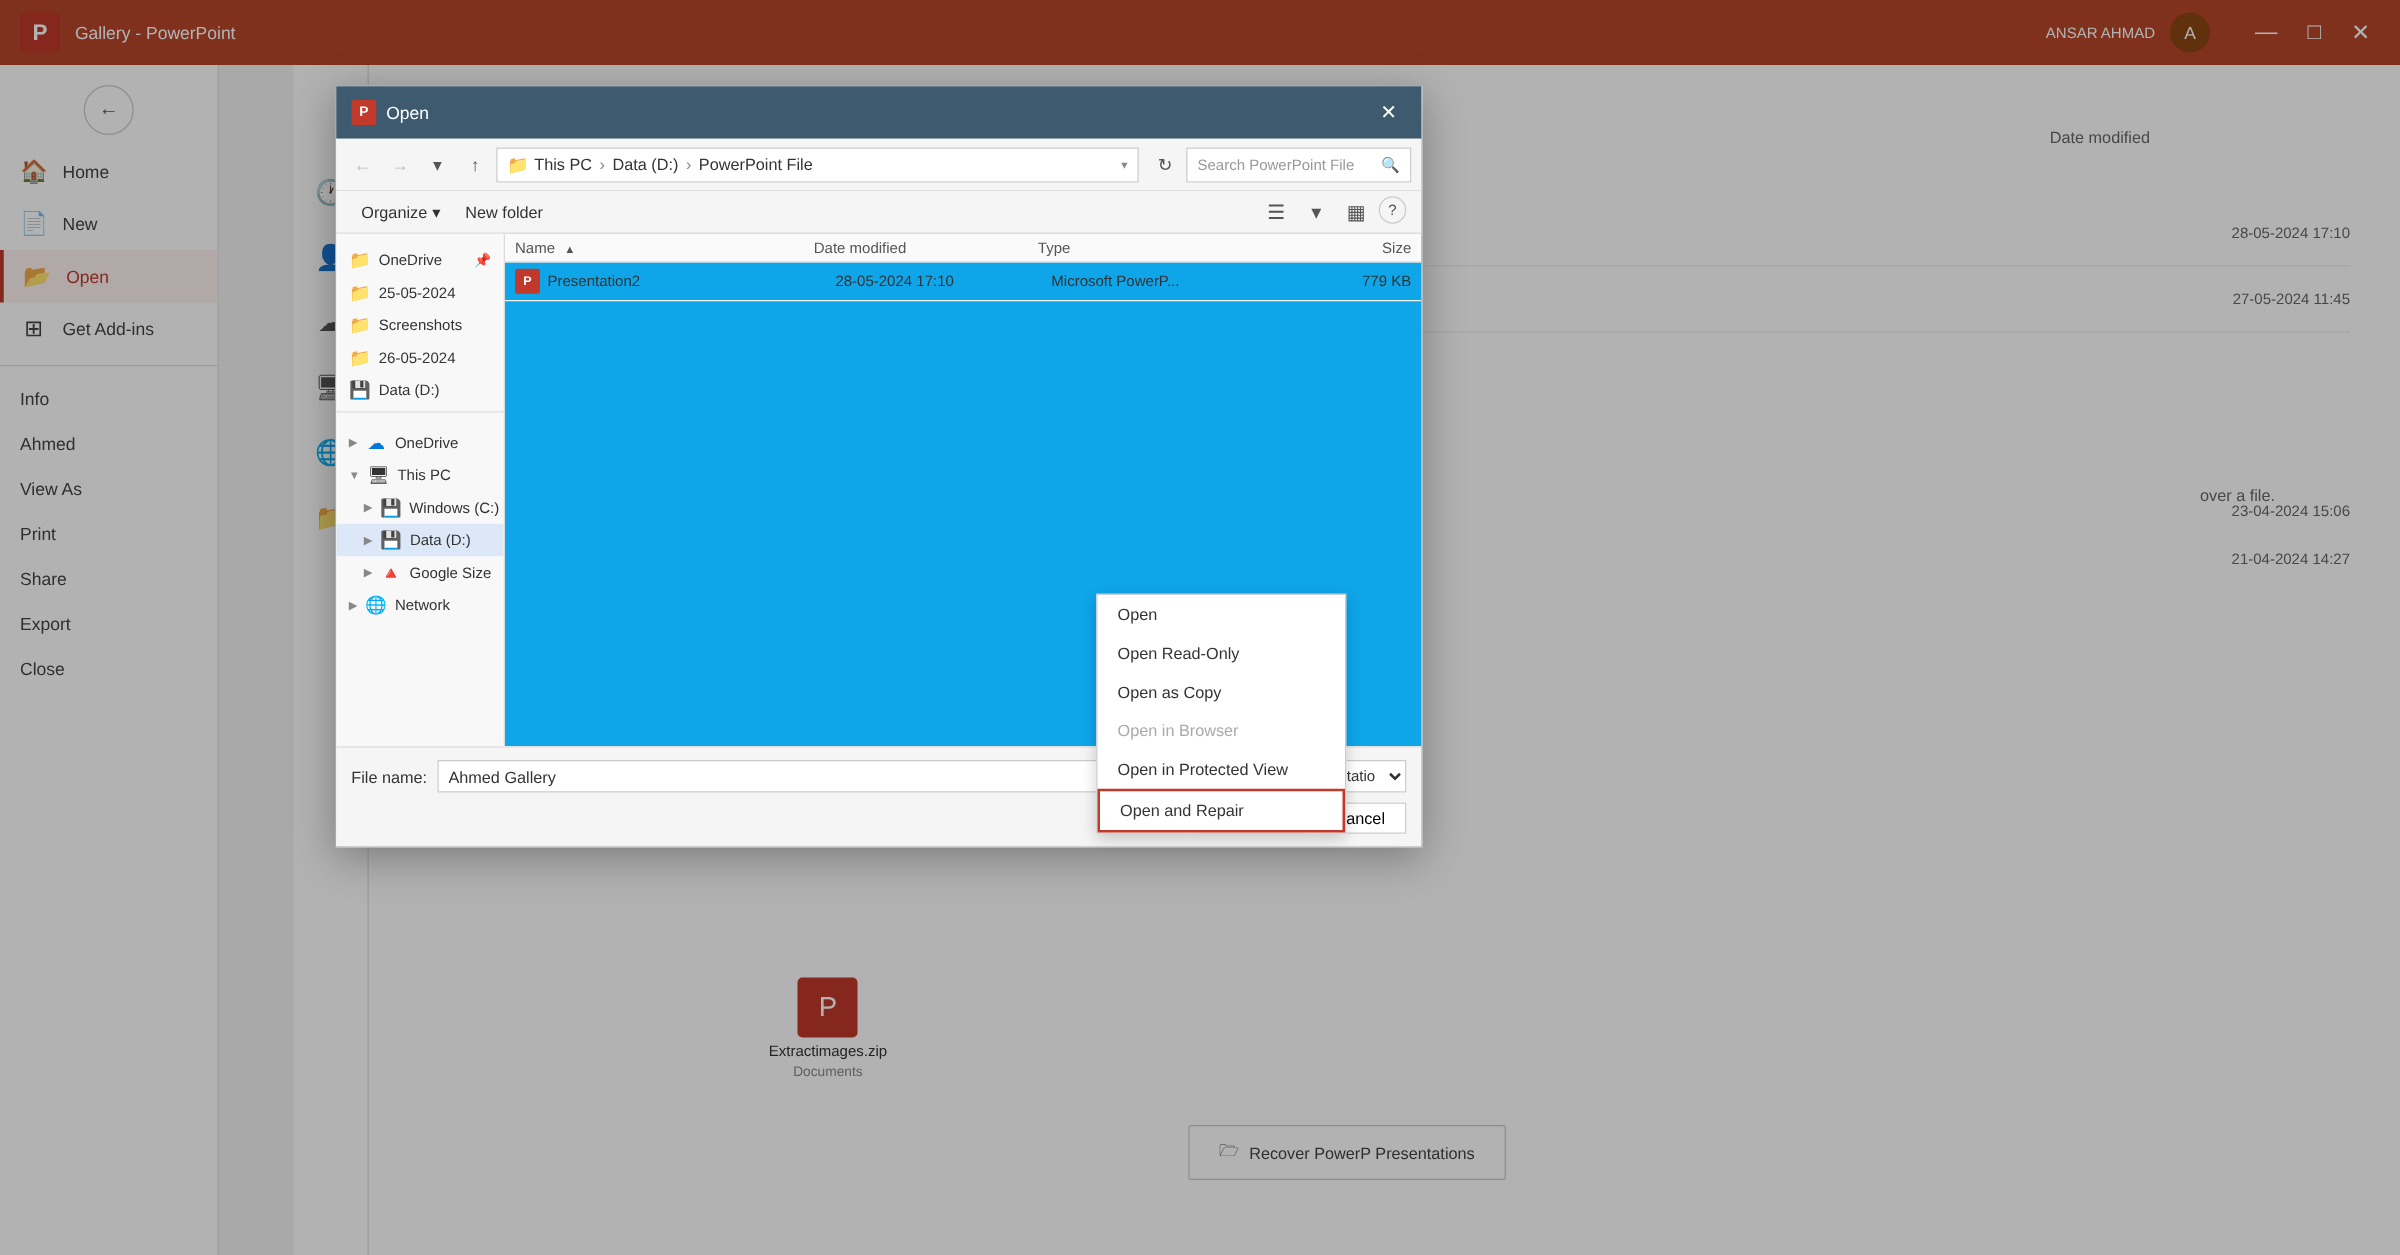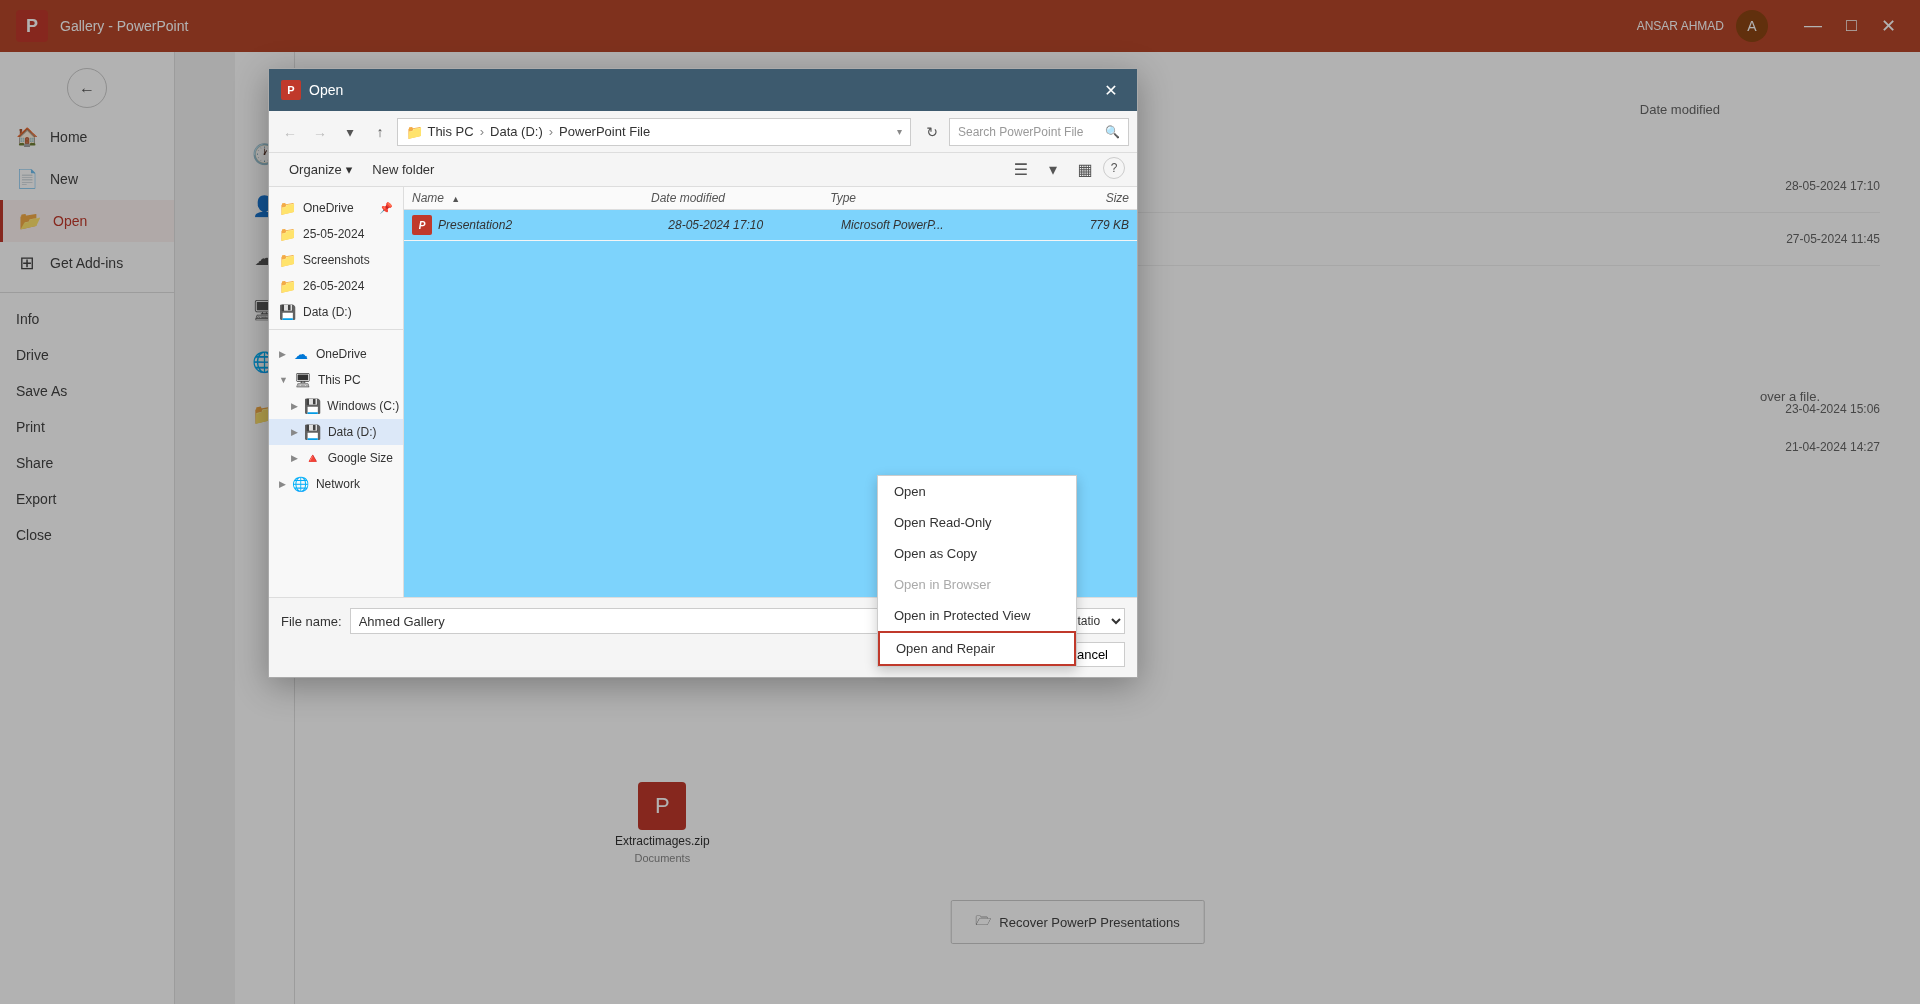--- a/index.html
+++ b/index.html
@@ -150,21 +150,21 @@
       font-size: 12px; color: #333; cursor: pointer; white-space: nowrap;
     }
     .dialog-nav-item.selected { background: #dce8f8; }
     .dialog-nav-icon { font-size: 14px; width: 18px; text-align: center; }
     .dialog-nav-item .expand-arrow { font-size: 9px; color: #888; }
     .folder-icon-yellow { color: #e8b84b; }
     .drive-icon { color: #555; }
 
     
     .dialog-filelist {
-      flex: 1; background: #7dd3fc; overflow-y: auto; padding: 0; font-style: italic;
+      flex: 1; background: #0ea5e9; overflow-y: auto; padding: 0;
     }
     .filelist-header {
       display: flex; align-items: center; padding: 4px 8px; border-bottom: 1px solid #ddd;
       font-size: 12px; color: #555; background: #fafafa; position: sticky; top: 0;
     }
     .col-name { flex: 2; cursor: pointer; }
     .col-date { flex: 1.5; cursor: pointer; }
     .col-type { flex: 1.5; cursor: pointer; }
     .col-size { flex: 1; cursor: pointer; text-align: right; }
     .col-sort-arrow { font-size: 9px; margin-left: 4px; }
@@ -280,24 +280,24 @@
     <span class="sidebar-item-icon">⊞</span>
     <span>Get Add-ins</span>
   </div>
 
   <div class="sidebar-divider"></div>
 
   <div class="sidebar-item">
     <span>Info</span>
   </div>
   <div class="sidebar-item">
-    <span>Drive</span>
-  </div>
-  <div class="sidebar-item">
-    <span>Save As</span>
+    <span>Ahmed</span>
+  </div>
+  <div class="sidebar-item">
+    <span>View As</span>
   </div>
   <div class="sidebar-item">
     <span>Print</span>
   </div>
   <div class="sidebar-item">
     <span>Share</span>
   </div>
   <div class="sidebar-item">
     <span>Export</span>
   </div>

